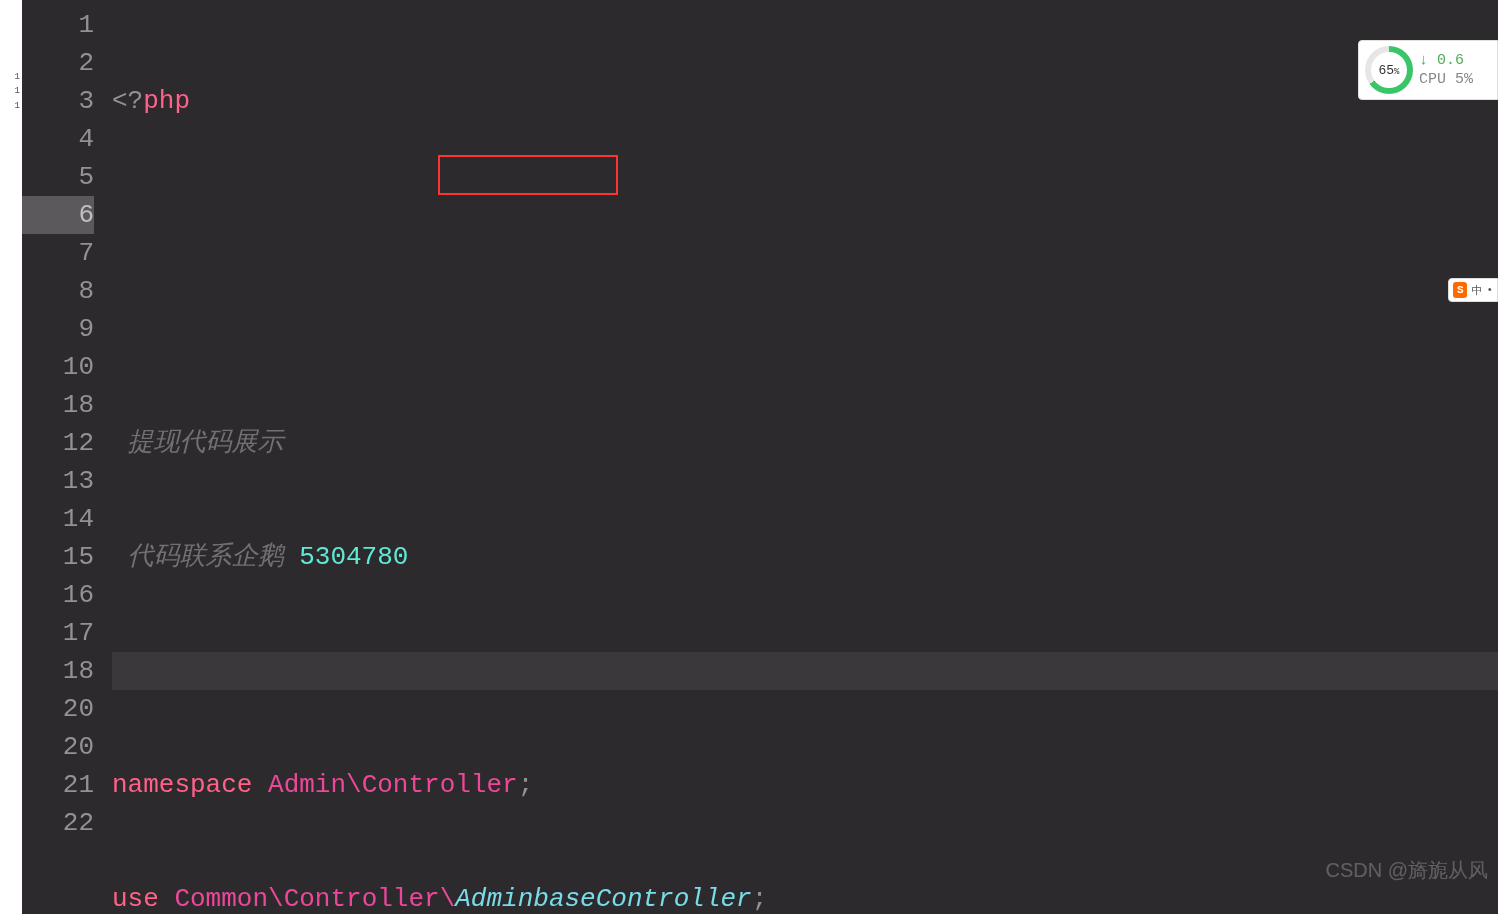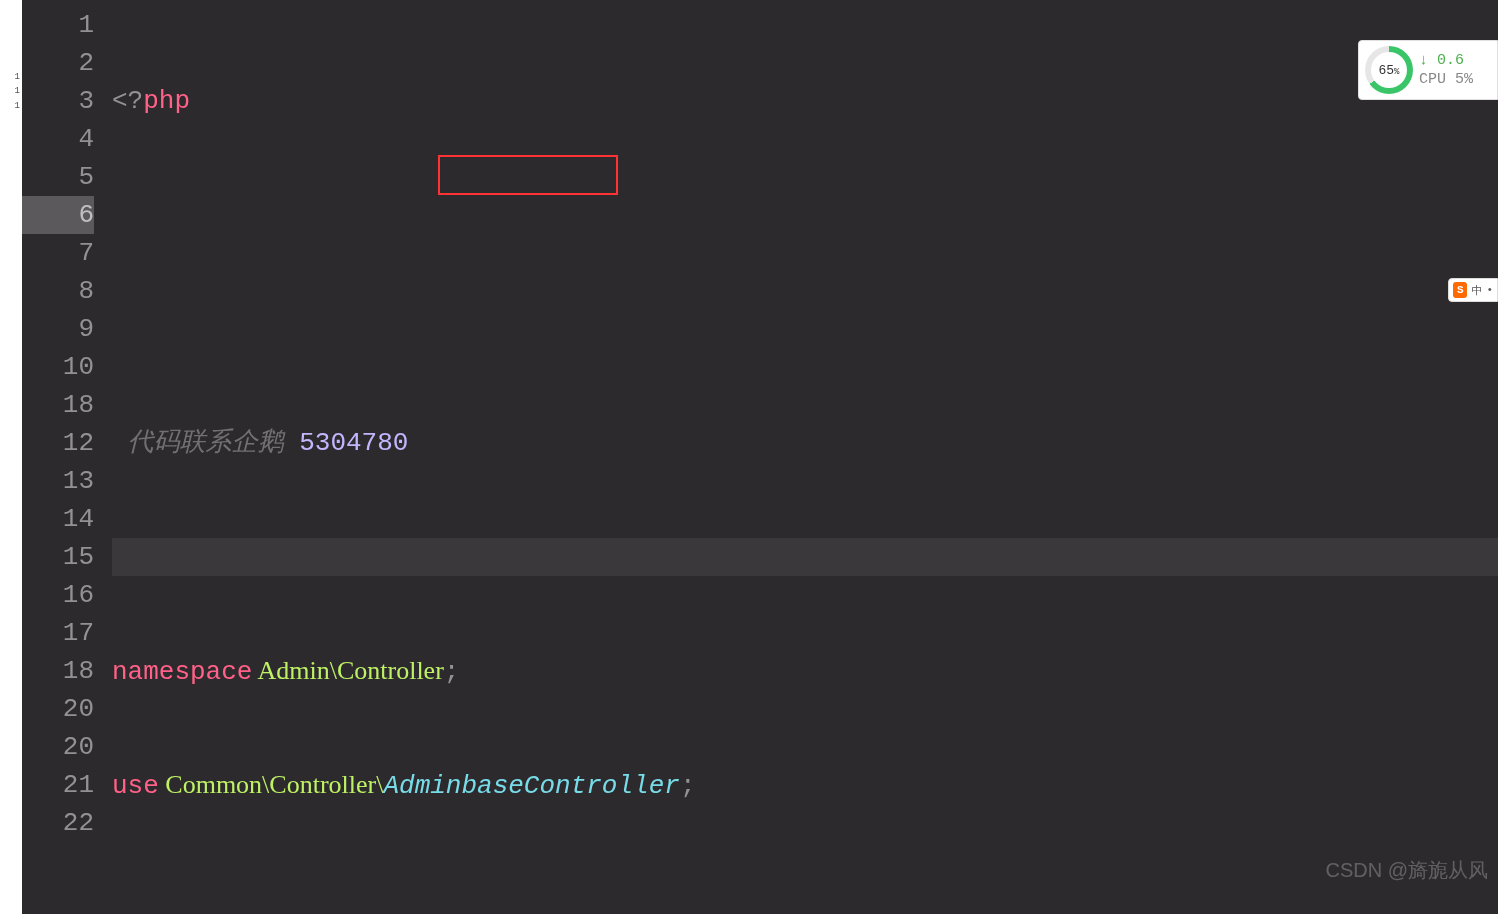--- a/index.html
+++ b/index.html
@@ -52,22 +52,22 @@
       line-height: 38px;
       color: #fcfcfa;
       white-space: pre;
       position: relative;
     }
     .line { height: 38px; }
     .line.active-line { background: #3a383b; }
     .c-keyword2 { color: #ff6188; }
     .c-classname { color: #78dce8; font-style: italic; }
     .c-punct { color: #939293; }
-    .c-white { color: #bef264; font-family: Liberation Serif, serif; }
-    .c-num { color: #c4b5fd; }
+    .c-white { color: #ec4899; }
+    .c-num { color: #5eead4; }
     .c-comment { color: #727072; font-style: italic; }
     .c-tag { color: #ff6188; }
     .php-open .q { color: #939293; }
     .red-box {
       position: absolute;
       border: 2px solid #ff3333;
       left: 326px;
       top: 155px;
       width: 180px;
       height: 40px;
@@ -173,20 +173,21 @@
     <div class="ln">20</div>
     <div class="ln">20</div>
     <div class="ln">21</div>
     <div class="ln">22</div>
   </div>
 
   <div class="code">
     <div class="line"><span class="c-tag php-open"><span class="q">&lt;?</span>php</span></div>
     <div class="line"></div>
     <div class="line"></div>
+    <div class="line"> <span class="c-comment">提现代码展示</span></div>
     <div class="line"> <span class="c-comment">代码联系企鹅</span><span class="c-num"> 5304780 </span></div>
     <div class="line active-line"></div>
     <div class="line"><span class="c-keyword2">namespace</span><span class="c-white"> Admin\Controller</span><span class="c-punct">;</span></div>
     <div class="line"><span class="c-keyword2">use</span><span class="c-white"> Common\Controller\</span><span class="c-classname">AdminbaseController</span><span class="c-punct">;</span></div>
     
     
     
     
     
     

